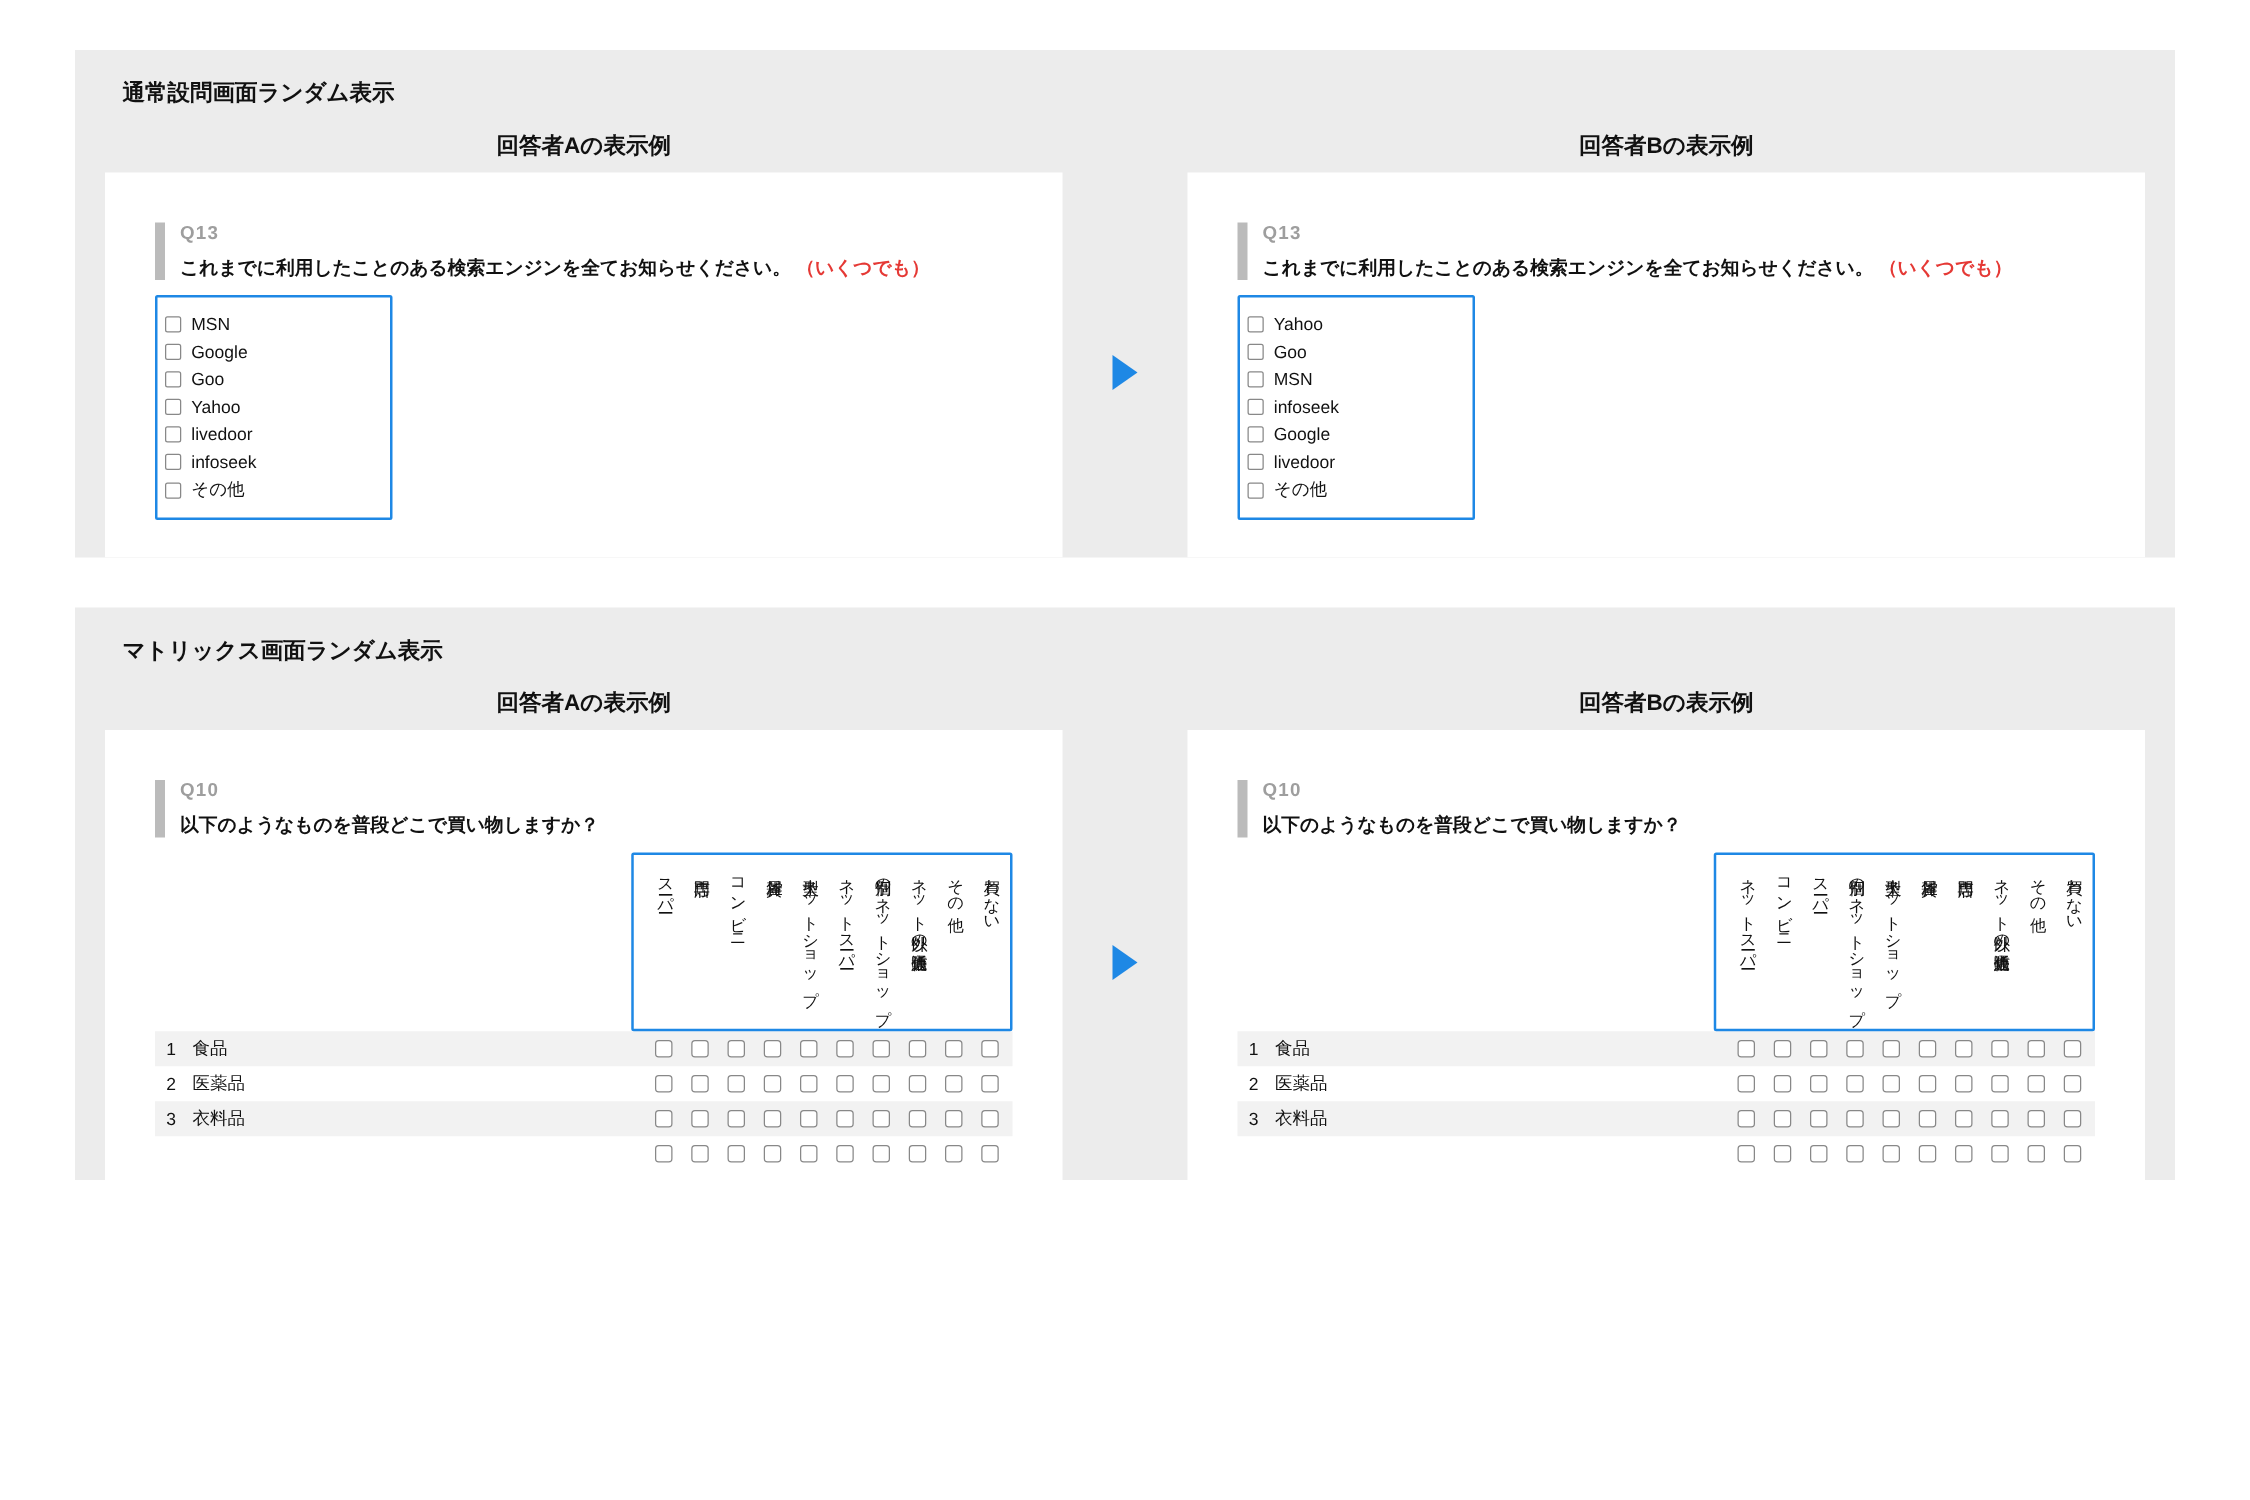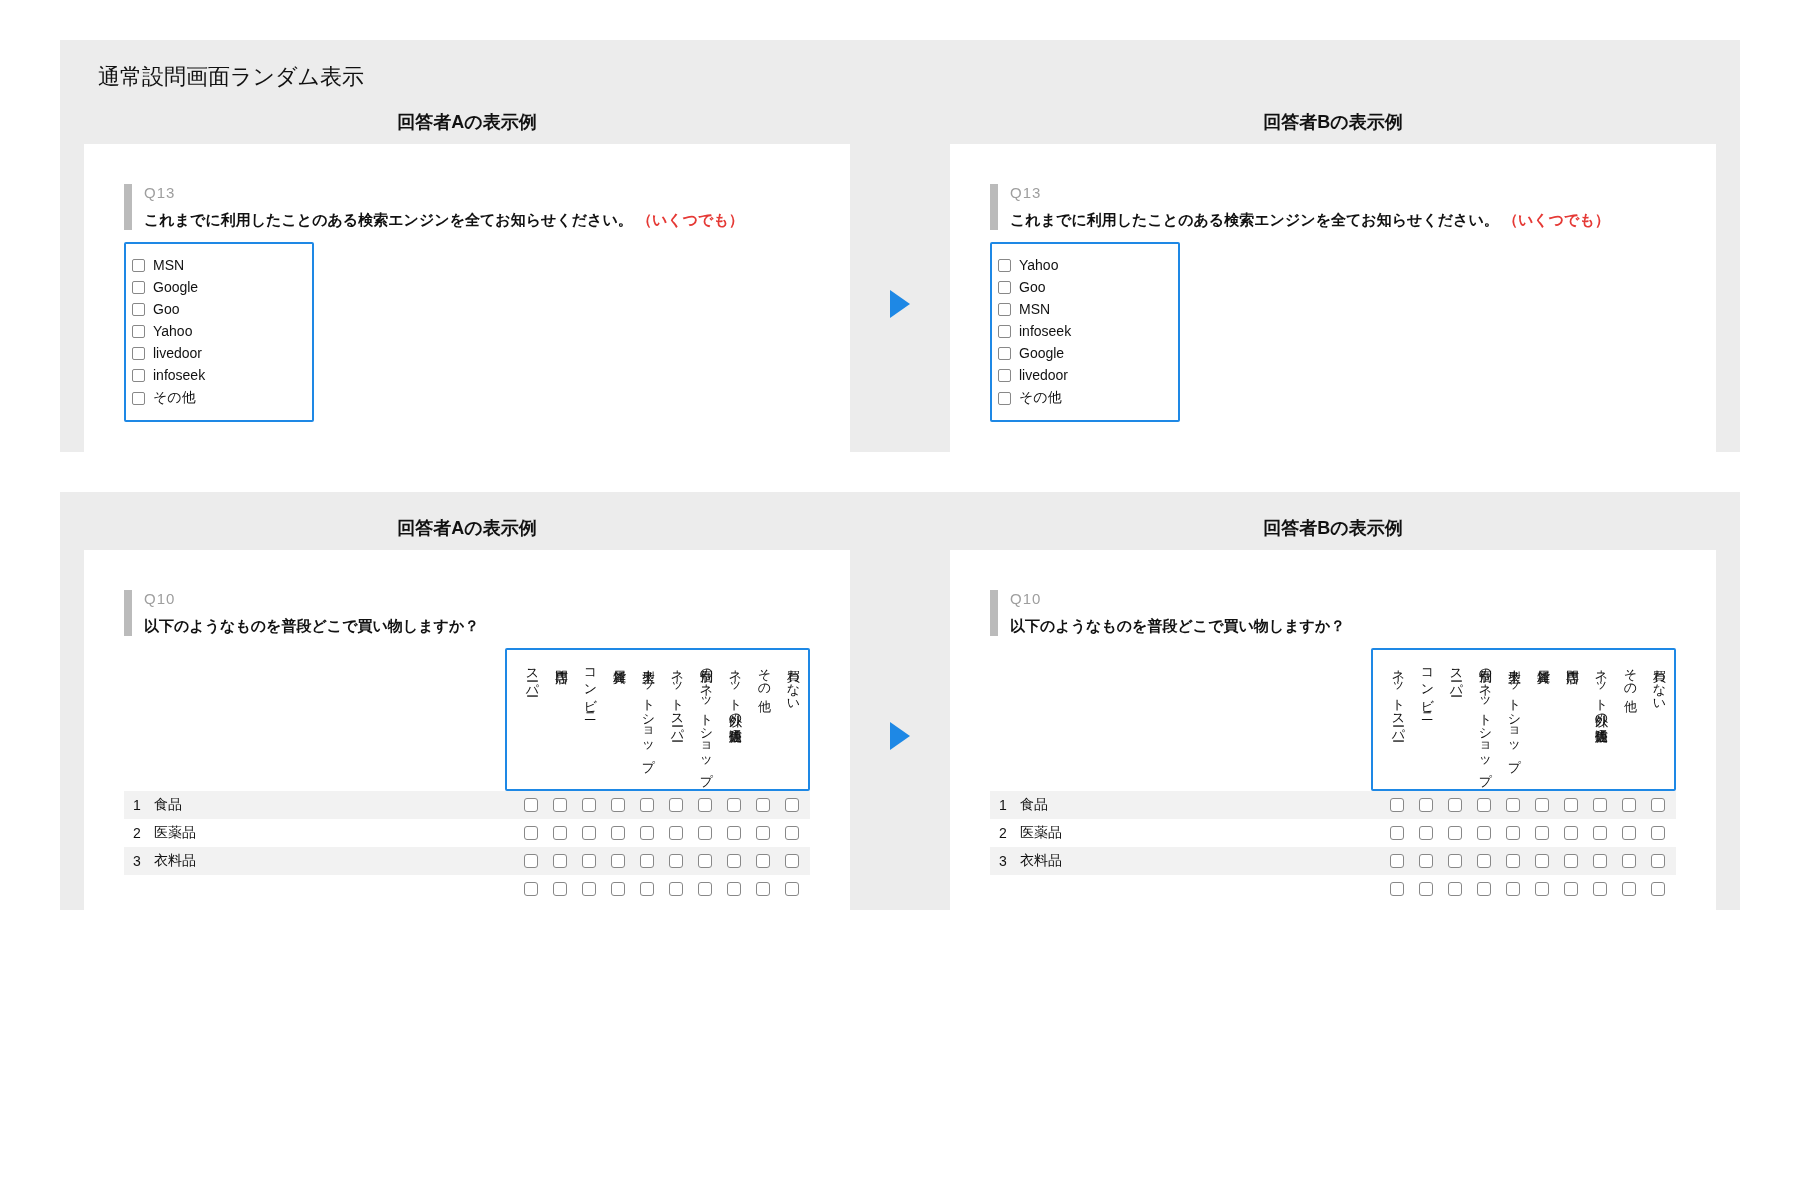--- a/index.html
+++ b/index.html
@@ -11,22 +11,22 @@
     font-size: 14px;
   }
   .page { width: 1800px; padding: 40px 60px; }
   .block {
     background: #ececec;
     padding: 20px 24px 0 24px;
     margin-bottom: 40px;
     overflow: hidden;
   }
   .block-title {
-    font-size: 22px;
-    font-weight: 400;
+    font-size: 18px;
+    font-weight: 700;
     margin: 2px 0 14px 14px;
   }
   .split {
     display: flex;
     gap: 30px;
     align-items: stretch;
   }
   .col {
     flex: 1 1 0;
     min-width: 0;
@@ -47,21 +47,21 @@
     height: 100%;
   }
   .qhead {
     border-left: 8px solid #bbb;
     padding-left: 12px;
     margin-bottom: 12px;
   }
   .qnum {
     color: #9e9e9e;
     font-size: 15px;
-    font-weight: 400;
+    font-weight: 700;
     letter-spacing: 1px;
   }
   .qtext {
     font-size: 15px;
     font-weight: 600;
     margin-top: 10px;
   }
   .red { color: #e53935; }
   .choices-box {
     border: 2px solid #1e88e5;
@@ -233,20 +233,21 @@
                 <span class="cb"></span>
                 <span>その他</span>
               </div>
             </div>
         </div>
       </div>
     </div>
   </div>
 
   <div class="block">
+    <div class="block-title">マトリックス画面ランダム表示</div>
     <div class="split">
       <div class="col">
         <div class="col-title">回答者Aの表示例</div>
         <div class="panel clip">
           <div class="qhead">
             <div class="qnum">Q10</div>
             <div class="qtext">以下のようなものを普段どこで買い物しますか？</div>
           </div>
           <div class="matrix-wrap">
             <div class="matrix-head">

